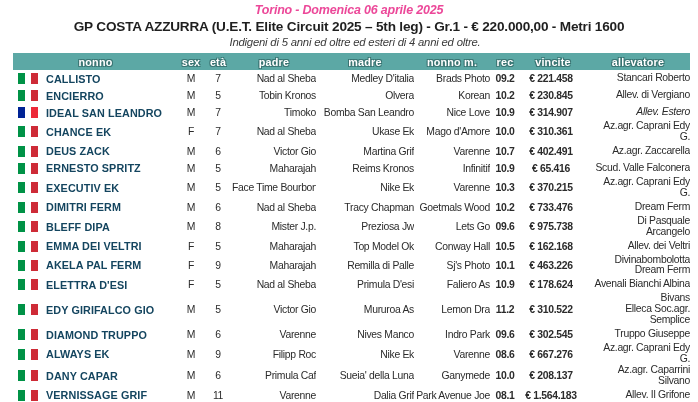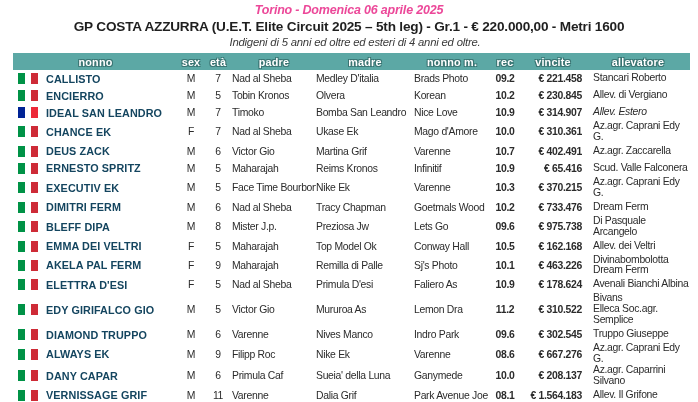--- a/index.html
+++ b/index.html
@@ -40,24 +40,24 @@
   .flag{
     display:inline-flex; width:20px; height:11px; flex:none;
     box-shadow:0 0 0 0.5px #bbb inset;
   }
   .stripe{ flex:1 1 0; height:100%; }
   .hname{
     font-weight:bold; font-size:10.8px; color:#14455f; letter-spacing:0.1px;
     white-space:nowrap;
   }
   .c-mid{ text-align:center; }
-  .c-txt{ text-align:left; }
+  .c-txt{ text-align:right; }
   .c-rec{ text-align:center; font-weight:bold; }
-  .c-win{ text-align:right; font-weight:bold; padding-right:4px; }
-  .c-allev{ padding-left:7px; white-space:pre-line; line-height:1.05; }
+  .c-win{ text-align:center; font-weight:bold; padding-right:4px; }
+  .c-allev{ padding-left:7px; white-space:pre-line; line-height:1.05;text-align:right; }
 </style>
 </head>
 <body>
 
 <div class="top">
   <div class="loc-date">Torino - Domenica 06 aprile 2025</div>
   <div class="race-title">GP COSTA AZZURRA (U.E.T. Elite Circuit 2025 – 5th leg) - Gr.1 - € 220.000,00 - Metri 1600</div>
   <div class="conditions">Indigeni di 5 anni ed oltre ed esteri di 4 anni ed oltre.</div>
 </div>
 

